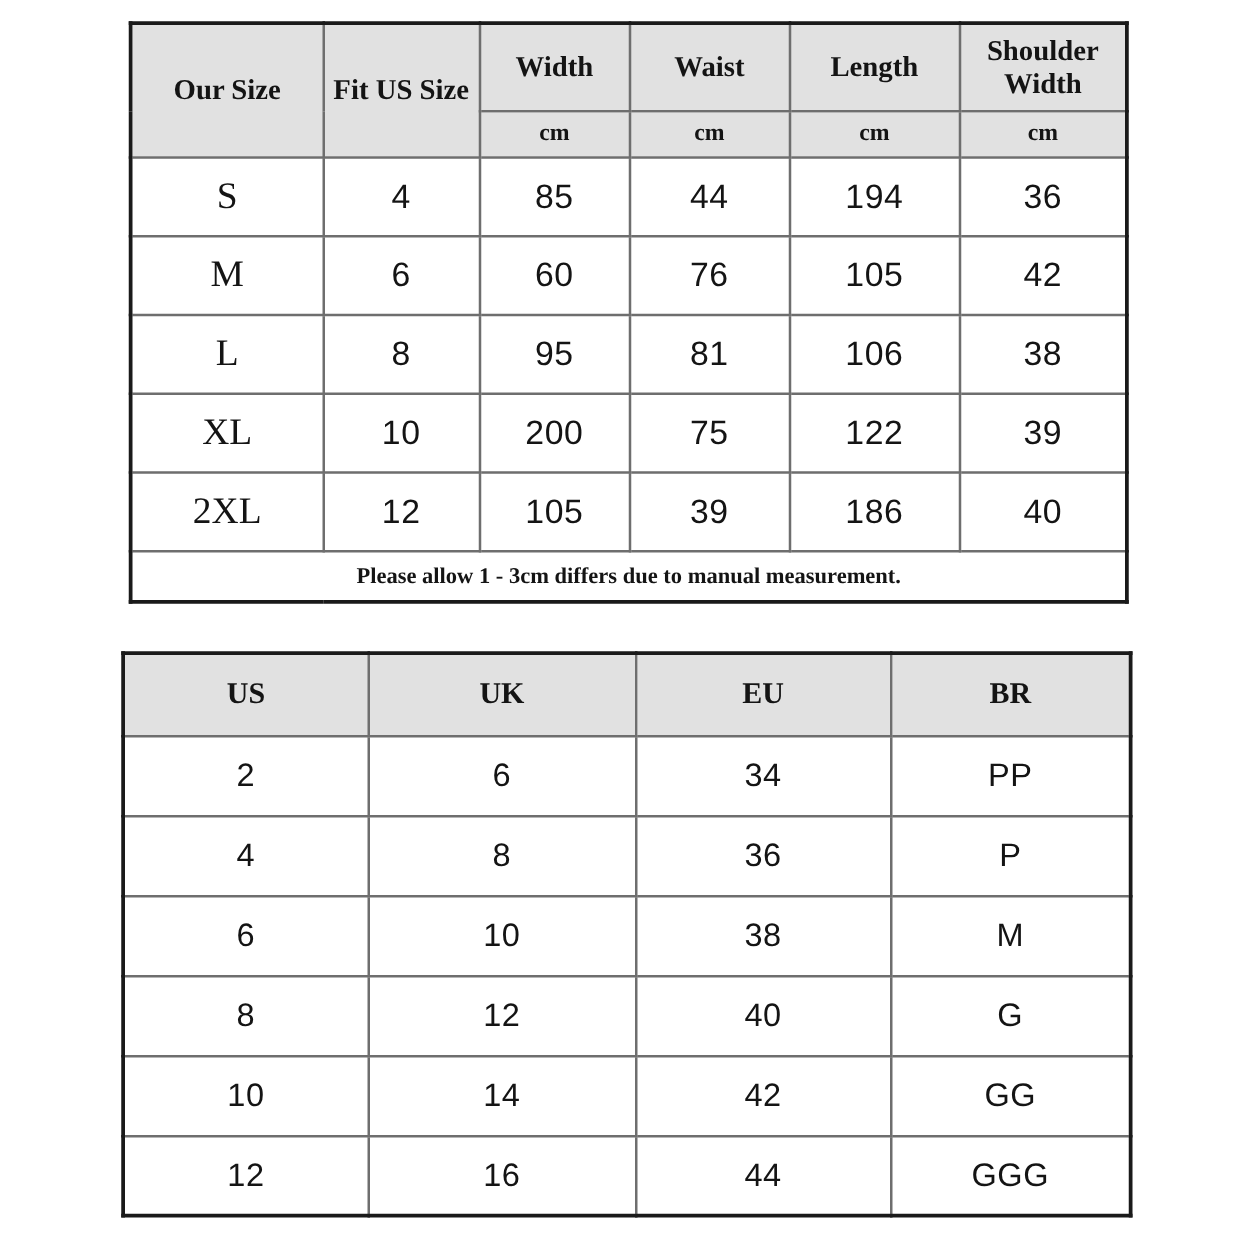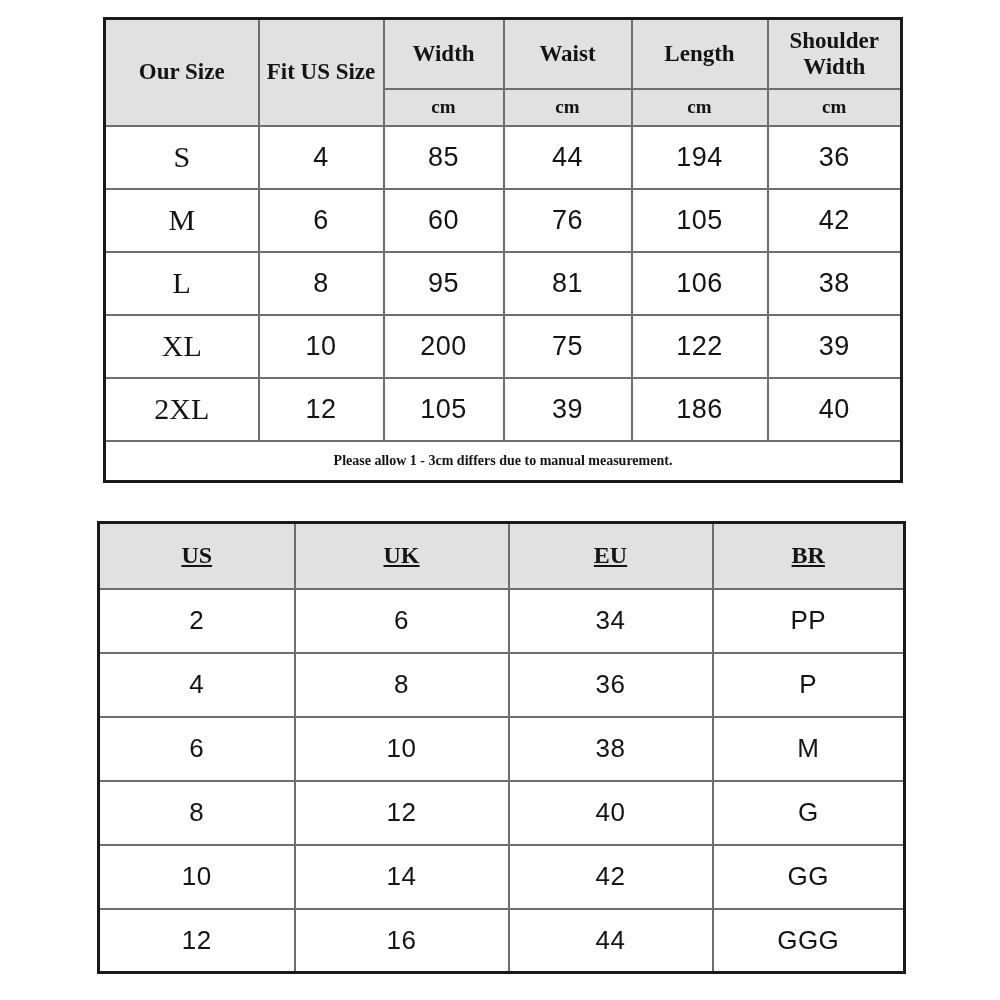--- a/index.html
+++ b/index.html
@@ -58,23 +58,23 @@
   }
   .num {
     font-family: "Liberation Sans", sans-serif;
     font-size: 27px;
     font-weight: 400;
     letter-spacing: 0.5px;
   }
   .note {
     font-family: "Liberation Serif", serif;
     font-weight: 700;
-    font-size: 14px;
-  }
-  #conv-table .hdr { font-size: 24px; text-decoration: underline; }
+    font-size: 18px;
+  }
+  #conv-table .hdr { font-size: 24px; }
   #conv-table .num { font-size: 26px; }
   .hrow1 { height: 70px; }
   .hrow2 { height: 37px; }
   .drow  { height: 63px; }
   .frow  { height: 41px; }
   .hrow3 { height: 66px; }
   .drow2 { height: 64px; }
 </style>
 </head>
 <body>

